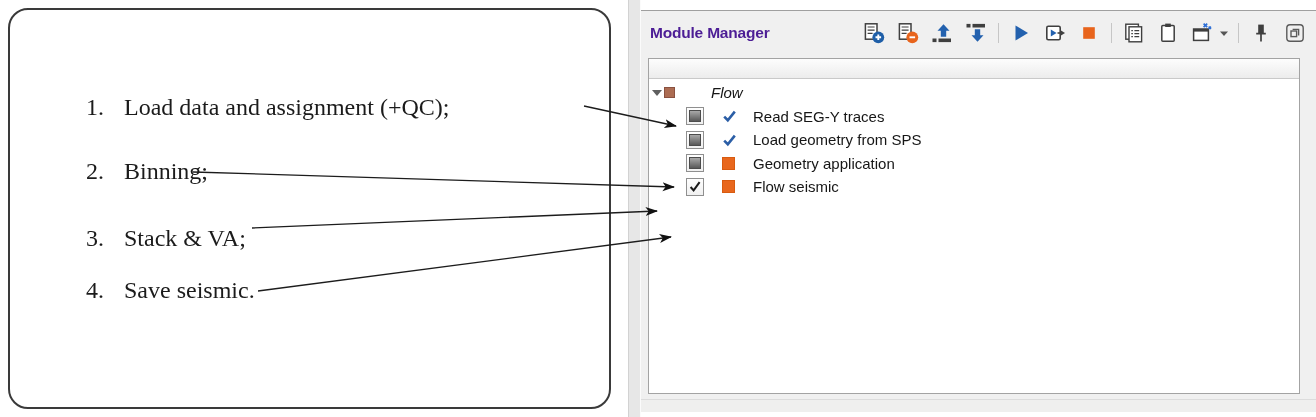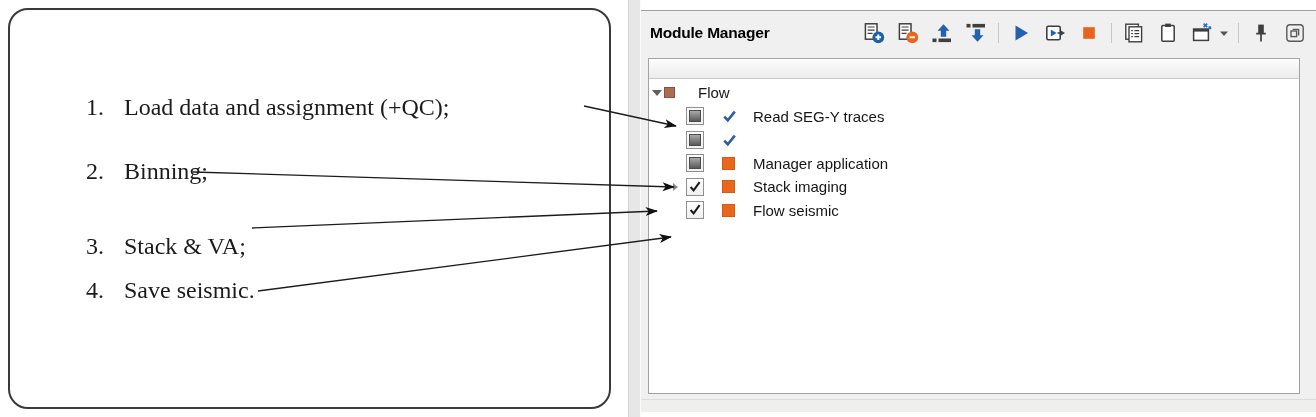--- a/index.html
+++ b/index.html
@@ -27,21 +27,21 @@
     background:#e7e7e7;border-left:1px solid #d2d2d2;border-right:1px solid #fbfbfb;
   }
 
   
   .panel{
     position:absolute;left:641px;top:10px;width:675px;height:407px;
     background:#f0f0f0;border-top:1px solid #9f9f9f;
   }
   .panel-title{
     position:absolute;left:9px;top:13px;font-size:15.5px;font-weight:700;
-    color:#000000;letter-spacing:-0.2px;
+    color:#4c1d95;letter-spacing:-0.2px;
   }
   .toolbar{
     position:absolute;right:8px;top:9px;height:26px;
     display:flex;align-items:center;gap:8px;
   }
   .tbtn{width:26px;height:26px;display:flex;align-items:center;justify-content:center;flex:none;}
   .tbtn svg{width:22px;height:22px;display:block;}
   .tsep{width:1px;height:20px;background:#c6c6c6;flex:none;margin:0 1px;}
   .tcaret{display:flex;align-items:center;flex:none;margin-left:-4px;}
 
@@ -55,21 +55,21 @@
   }
   .tree-body{padding-top:2px;}
   .trow{height:23.5px;display:flex;align-items:center;font-size:15px;color:#161616;}
   .trow.root{padding-left:2px;}
   .trow.child{padding-left:18px;}
   .slot-root{width:12px;flex:none;display:flex;align-items:center;justify-content:center;}
   .slot{width:16px;flex:none;display:flex;align-items:center;justify-content:center;}
   .exp-down{width:0;height:0;border-left:5px solid transparent;border-right:5px solid transparent;border-top:6px solid #5f5f5f;}
   .exp-right{width:0;height:0;border-top:4.5px solid transparent;border-bottom:4.5px solid transparent;border-left:5.5px solid #8c8c8c;}
   .flow-sq{width:11px;height:11px;flex:none;margin-left:1px;background:#ac6c52;border:1px solid #8a5140;box-sizing:border-box;}
-  .trow.root .tlabel{margin-left:23px;}
+  .trow.root .tlabel{margin-left:36px;font-style:italic;}
   .cb{
     width:16px;height:16px;flex:none;margin-left:3px;position:relative;
     border:1px solid #8f8f8f;background:linear-gradient(#fefefe,#f0f0f0);
   }
   .cb.gray::after{
     content:"";position:absolute;left:2px;top:2px;width:10px;height:10px;
     border:1px solid #4c4c4c;background:linear-gradient(#a9a9a9,#595959);
   }
   .cb.checked svg{position:absolute;left:1px;top:1px;}
   .status{margin-left:18px;width:15px;flex:none;display:flex;align-items:center;}
@@ -87,21 +87,21 @@
 </style>
 </head>
 <body>
 
 <div class="stage">
 
   <div class="figure-box"></div>
   <div id="fig-list">
       <div class="fig-item" style="top: 89px;"><span class="num">1.</span><span>Load data and assignment (+QC);</span></div>
       <div class="fig-item" style="top: 153px;"><span class="num">2.</span><span>Binning;</span></div>
-      <div class="fig-item" style="top: 228px;"><span class="num">3.</span><span>Stack &amp; VA;</span></div>
+      <div class="fig-item" style="top: 220px;"><span class="num">3.</span><span>Stack &amp; VA;</span></div>
       <div class="fig-item" style="top: 272px; font-family: Liberation Serif, serif;"><span class="num">4.</span><span>Save seismic.</span></div>
     </div>
 
   <div class="splitter"></div>
 
   <div class="panel">
     <div class="panel-title">Module Manager</div>
     <div class="toolbar" id="toolbar">
         <span class="tbtn">
           <span>
@@ -240,42 +240,29 @@
             <span class="tlabel">Read SEG-Y traces</span>
           </div>
           <div class="trow child">
             <span class="slot"></span>
             <span class="cb gray"></span>
             <span class="status">
               <svg width="15" height="14" viewBox="0 0 15 14">
                 <path d="M2.2 7.6 L5.8 11.2 L12.8 2.6" fill="none" stroke="#2b5ea6" stroke-width="2.6"></path>
               </svg>
             </span>
+            <span class="tlabel">Load geometry from SPS</span>
           </div>
           <div class="trow child">
             <span class="slot"></span>
             <span class="cb gray"></span>
             <span class="status">
               <span class="st-square"></span>
             </span>
-            <span class="tlabel">Manager application</span>
-          </div>
-          <div class="trow child">
-            <span class="slot">
-              <span class="exp-right"></span>
-            </span>
-            <span class="cb checked">
-              <svg width="14" height="14" viewBox="0 0 14 14">
-                <path d="M2.6 7 L5.6 10.4 L11.6 2.2" fill="none" stroke="#1a1a1a" stroke-width="2"></path>
-              </svg>
-            </span>
-            <span class="status">
-              <span class="st-square"></span>
-            </span>
-            <span class="tlabel">Stack imaging</span>
+            <span class="tlabel">Geometry application</span>
           </div>
           <div class="trow child">
             <span class="slot"></span>
             <span class="cb checked">
               <svg width="14" height="14" viewBox="0 0 14 14">
                 <path d="M2.6 7 L5.6 10.4 L11.6 2.2" fill="none" stroke="#1a1a1a" stroke-width="2"></path>
               </svg>
             </span>
             <span class="status">
               <span class="st-square"></span>

